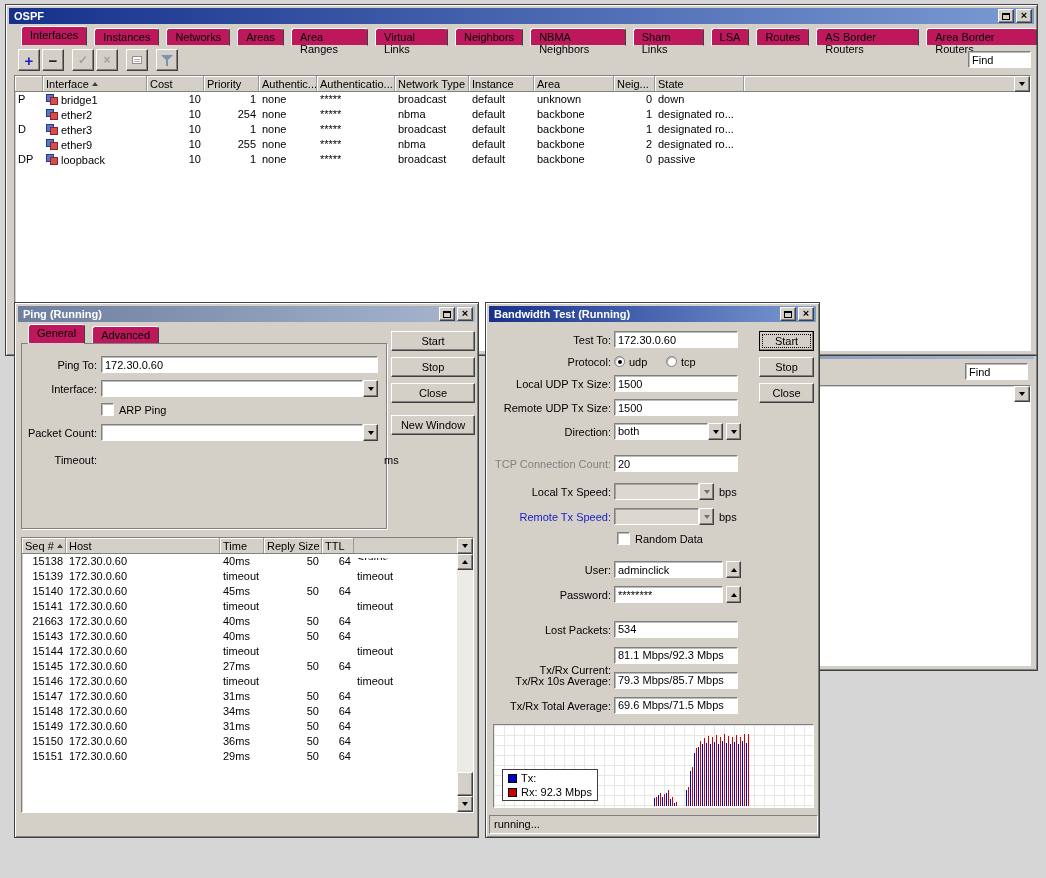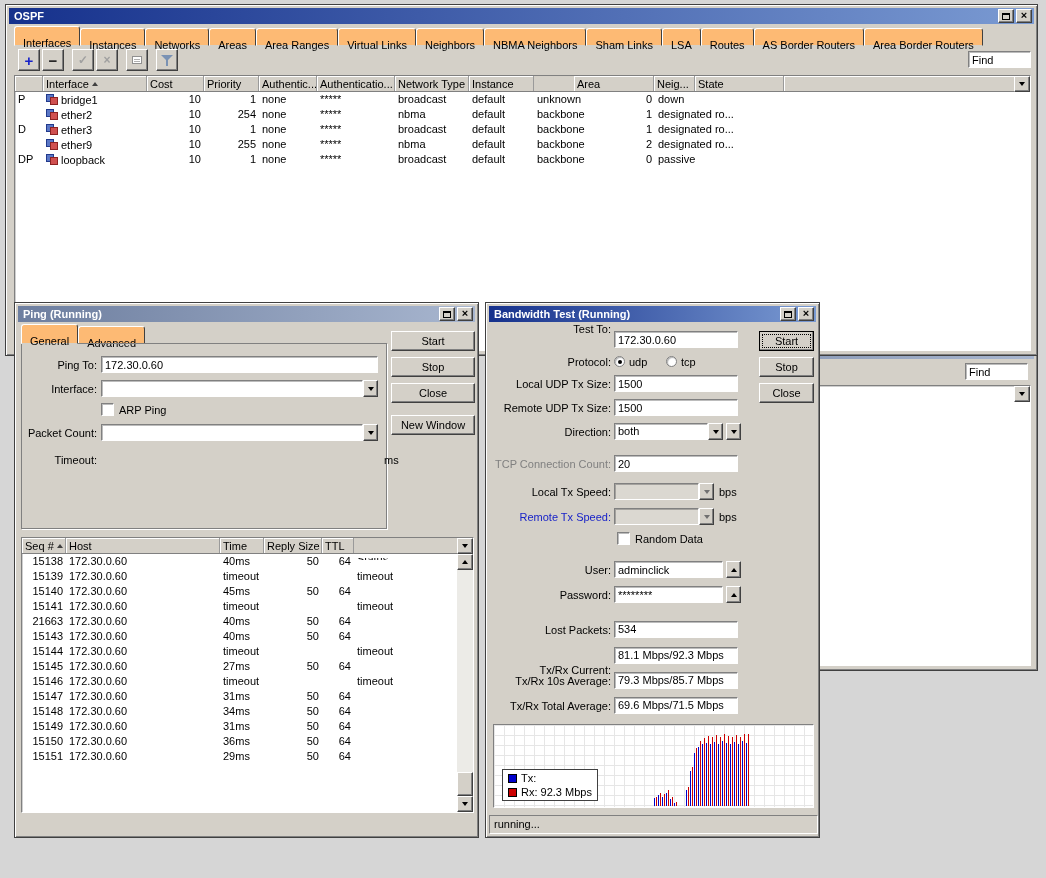--- a/index.html
+++ b/index.html
@@ -28,22 +28,22 @@
        box-shadow:inset 1px 1px 0 rgba(64,64,64,.35);padding:1px 3px;font-family:"Liberation Sans",sans-serif;
        font-size:11px;}
   .sunkbox{position:absolute;height:17px;background:#fff;border:1px solid;border-color:#808080 #fff #fff #808080;
        box-shadow:inset 1px 1px 0 rgba(64,64,64,.35);padding:1px 3px;white-space:nowrap;overflow:hidden;}
   .lbl{position:absolute;white-space:nowrap;}
   .lbl.r{text-align:right;}
   .lbl.dis{color:#808080;}
   .lbl.blue{color:#1822c8;}
 
   .tabs{position:absolute;display:flex;align-items:flex-end;height:20px;}
-  .tab{height:18px;padding:10px 8px 0;background:#fdba74;border:1px solid;border-color:#fff #404040 #d4d0c8 #fff;
-       border-radius:3px 3px 0 0;position:relative;top:0;}
+  .tab{height:18px;padding:2px 8px 0;background:#be185d;border:1px solid;border-color:#fff #404040 #d4d0c8 #fff;
+       border-radius:3px 3px 0 0;position:relative;top:0;margin-left:7px;}
   .tab.active{height:20px;z-index:2;font-weight:normal;}
 
   .tool-btn{position:absolute;width:22px;height:22px;background:#d4d0c8;border:1px solid;
        border-color:#fff #404040 #404040 #fff;box-shadow:inset -1px -1px 0 #808080;
        display:flex;align-items:center;justify-content:center;}
   .g-add{color:#1822c8;font-weight:bold;font-size:15px;line-height:1;}
   .g-rem{color:#202020;font-weight:bold;font-size:15px;line-height:1;}
   .g-dis{color:#a0a0a0;font-weight:bold;font-size:12px;line-height:1;}
   .cmt{width:10px;height:8px;border:1px solid #909090;background:#fff;position:relative;}
   .cmt::after{content:"";position:absolute;left:1px;top:2px;width:6px;height:1px;background:#b0b0b0;box-shadow:0 2px 0 #b0b0b0;}
@@ -194,21 +194,21 @@
         </div>
         <div class="hcell" style="width: 78px;">
           <span>Authenticatio...</span>
         </div>
         <div class="hcell" style="width: 74px;">
           <span>Network Type</span>
         </div>
         <div class="hcell" style="width: 65px;">
           <span>Instance</span>
         </div>
-        <div class="hcell" style="width: 80px; margin-left: 40px;">
+        <div class="hcell" style="width: 80px;">
           <span>Area</span>
         </div>
         <div class="hcell" style="width: 41px;">
           <span>Neig...</span>
         </div>
         <div class="hcell" style="width: 89px;">
           <span>State</span>
         </div>
         <div class="hcell fill"></div>
       </div>
@@ -506,21 +506,21 @@
       </span>
     <span class="tb-btn">
         <span class="glyph-close">×</span>
       </span>
   </div>
 
   <button class="btn focused" style="left:273px;top:28px;width:55px;height:20px;">Start</button>
   <button class="btn" style="left:273px;top:54px;width:55px;height:20px;">Stop</button>
   <button class="btn" style="left:273px;top:80px;width:55px;height:20px;">Close</button>
 
-  <div class="lbl r" style="left:4px;top:20px;width:121px;">Test To:</div>
+  <div class="lbl r" style="left:4px;top:31px;width:121px;">Test To:</div>
   <input class="txt" style="left: 128px; top: 28px; width: 124px;" value="172.30.0.60">
 
   <div class="lbl r" style="left:4px;top:53px;width:121px;">Protocol:</div>
   <div class="radio checked" id="radio-udp" style="left:128px;top:53px;"></div>
   <div class="lbl" style="left:143px;top:53px;">udp</div>
   <div class="radio" id="radio-tcp" style="left:180px;top:53px;"></div>
   <div class="lbl" style="left:195px;top:53px;">tcp</div>
 
   <div class="lbl r" style="left:4px;top:75px;width:121px;">Local UDP Tx Size:</div>
   <input class="txt" style="left: 128px; top: 72px; width: 124px;" value="1500">

